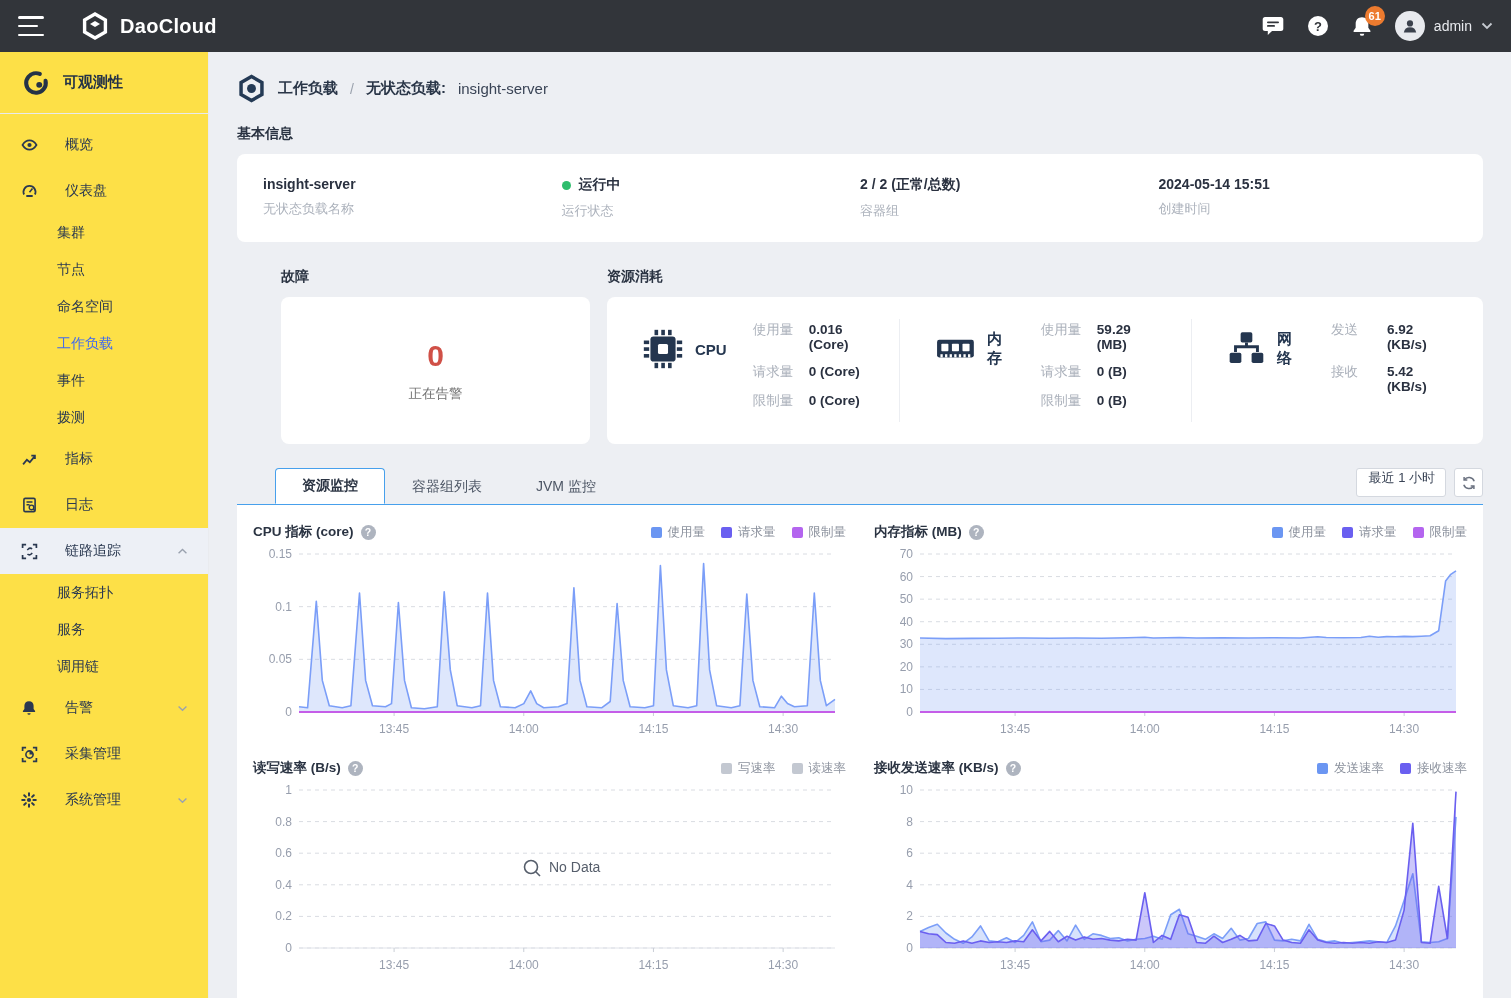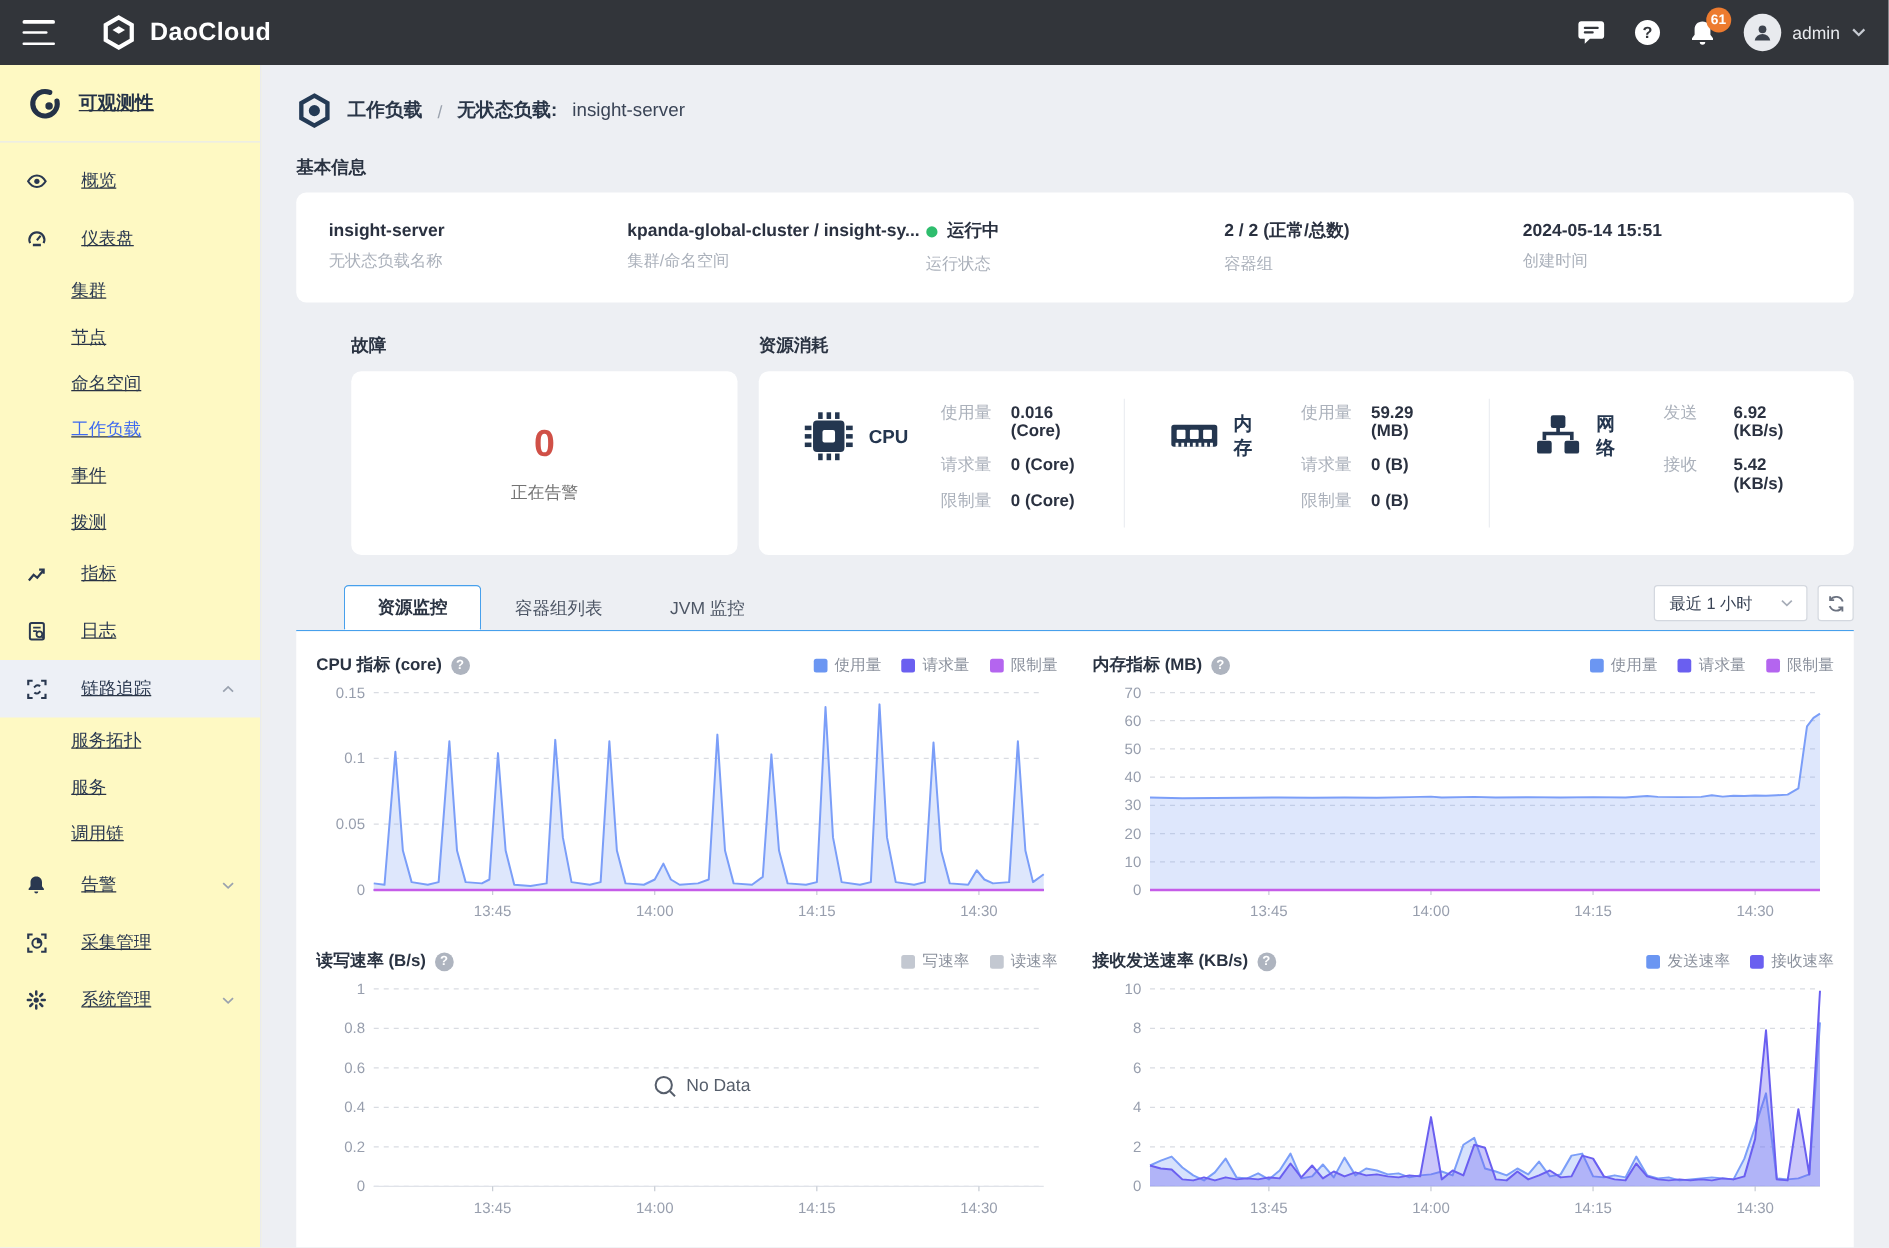--- a/index.html
+++ b/index.html
@@ -13,21 +13,21 @@
   .brand { display:flex; align-items:center; gap:10px; margin-left:36px; cursor:pointer; }
   .brand-name { color:#fff; font-size:20px; font-weight:700; letter-spacing:.3px; }
   .topbar-right { margin-left:auto; display:flex; align-items:center; gap:22px; }
   .tb-btn { background:none; border:none; cursor:pointer; position:relative; display:flex; align-items:center; }
   .badge { position:absolute; top:-9px; right:-12px; background:#ed7b2f; color:#fff; font-size:11px;
     min-width:20px; height:20px; border-radius:10px; display:flex; align-items:center; justify-content:center; padding:0 4px; font-weight:600; }
   .user { display:flex; align-items:center; gap:9px; cursor:pointer; color:#e8eaee; font-size:14px; }
   .avatar { width:30px; height:30px; border-radius:50%; background:#e8eaee; display:flex; align-items:center; justify-content:center; }
   
   .layout { display:flex; height:946px; }
-  .sidebar { width:209px; background:#fef9c3; border-right:1px solid #e9ebef; flex:none; overflow:hidden;text-decoration:underline; }
+  .sidebar { width:209px; background:#fde047; border-right:1px solid #e9ebef; flex:none; overflow:hidden; }
   .module-head { height:62px; display:flex; align-items:center; gap:13px; padding:0 22px; border-bottom:1px solid #e8eaee; }
   .module-title { font-size:15px; font-weight:700; color:#243247; }
   .nav-item { height:46px; display:flex; align-items:center; gap:27px; padding:0 20px; font-size:14px; color:#2a3850; cursor:pointer; }
   .nav-item .ico { width:18px; display:flex; justify-content:center; color:#2a3850; }
   .nav-item .chev { margin-left:auto; color:#9aa2af; display:flex; }
   .nav-item.hl { background:#edf0f6; }
   .nav-item.blue, .nav-item.blue .ico { color:#3f6af0; }
   .nav-sub-item { height:37px; display:flex; align-items:center; padding-left:57px; font-size:14px; color:#2a3850; cursor:pointer; }
   .nav-sub-item.active { color:#3f6af0; }
   .nav-gap { height:8px; }
@@ -59,21 +59,21 @@
   .res-row .rl { color:#abb1bb; min-width:44px; }
   .res-row .rv { color:#2a3140; font-weight:700; }
   
   .tabs-wrap { margin-top:24px; display:flex; align-items:flex-start; border-bottom:1px solid #47a0ec;padding-left:38px; }
   .tab { height:36px; padding:0 26px; display:flex; align-items:center; font-size:14px; color:#4d5665; cursor:pointer;
     border:1px solid transparent; border-bottom:none; }
   .tab.active { background:#fff; border-color:#47a0ec; border-radius:4px 4px 0 0; margin-bottom:-1px; color:#2a3342; font-weight:700;
     border-bottom:1px solid #fff; }
   .tabs-controls { margin-left:auto; display:flex; gap:8px; margin-bottom:7px; }
   .time-select { height:29px; background:#fff; border:1px solid #d4d8df; border-radius:3px; display:flex; align-items:center;
-    gap:22px; padding:0 10px 0 12px; font-size:13px; color:#3a4456; cursor:pointer; }
+    gap:22px; padding:0 10px 0 12px; font-size:13px; color:#3a4456; cursor:pointer;flex-direction:column; }
   .refresh-btn { width:29px; height:29px; background:#fff; border:1px solid #d4d8df; border-radius:3px; display:flex;
     align-items:center; justify-content:center; cursor:pointer; color:#6b7280; }
   
   .panel { background:#fff; padding:18px 16px 0 16px; min-height:501px; }
   .chart-grid { display:grid; grid-template-columns:593px 593px; column-gap:28px; row-gap:16px; }
   .chart-head { display:flex; align-items:center; margin-bottom:6px; }
   .chart-title { font-size:13.5px; font-weight:700; color:#2a3342; }
   .help-icon { width:15px; height:15px; border-radius:50%; background:#aeb4bf; color:#fff; font-size:10.5px; font-weight:700;
     display:inline-flex; align-items:center; justify-content:center; margin-left:7px; cursor:pointer; }
   .legend { margin-left:auto; display:flex; gap:16px; }
@@ -285,24 +285,20 @@
       <span class="crumb-name">insight-server</span>
     </div>
 
     <div class="section-label">基本信息</div>
     <div class="card info-card">
       <div class="info-field">
         <div class="info-value">insight-server</div>
         <div class="info-label">无状态负载名称</div>
       </div>
       <div class="info-field">
-        <div class="info-value">kpanda-global-cluster / insight-sy...</div>
-        <div class="info-label">集群/命名空间</div>
-      </div>
-      <div class="info-field">
         <div class="info-value">
             <span class="dot" style="background: rgb(46, 189, 109);"></span>
             <span>运行中</span>
           </div>
         <div class="info-label">运行状态</div>
       </div>
       <div class="info-field">
         <div class="info-value">2 / 2 (正常/总数)</div>
         <div class="info-label">容器组</div>
       </div>

